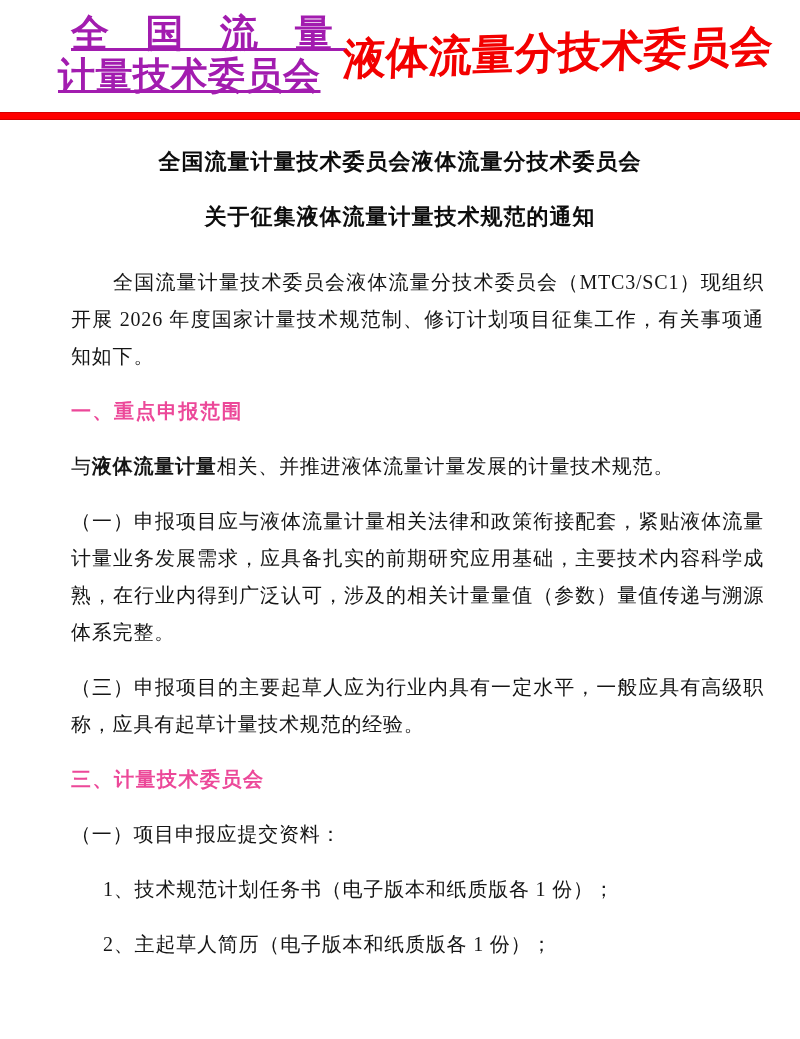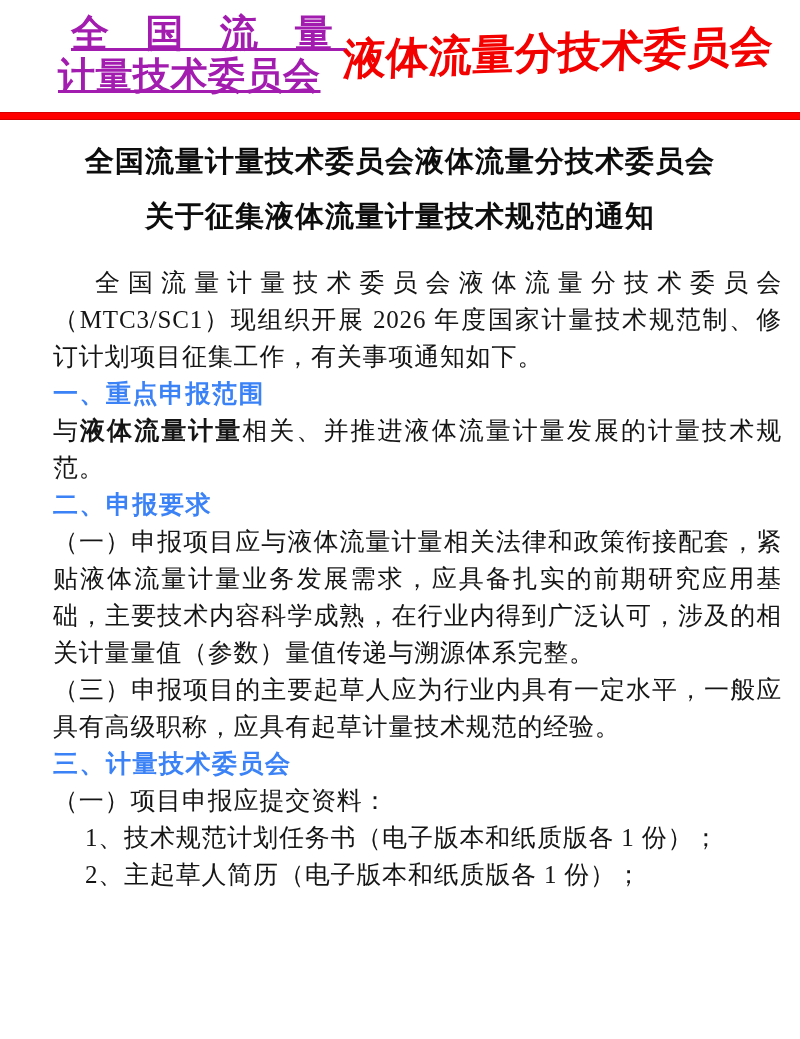--- a/index.html
+++ b/index.html
@@ -41,43 +41,43 @@
     box-sizing: border-box;
   }
 
   
   .doc { position: absolute; top: 121px; left: 0; width: 800px; }
   .doc-title {
     margin: 13px 0 0 0;
     text-align: center;
     font-family: "Liberation Sans", "DejaVu Sans", sans-serif;
     font-weight: bold;
-    font-size: 29px;
+    font-size: 22px;
     line-height: 55px;
     color: #0d0d0d;
     letter-spacing: 1px;
   }
   .text {
     margin: 20px 18px 0 53px; 
   }
   .para, .heading, .list-item {
-    margin: 0;
-    font-size: 25px;
+    margin: 18px;
+    font-size: 20px;
     line-height: 37px;
     letter-spacing: 0.8px;
     text-align: justify;
   }
   .para { font-weight: normal; }
   .para .b { font-weight: bold; }
   .indent { text-indent: 42px; }
   .heading {
     font-family: Liberation Serif, serif;
     font-weight: bold;
     letter-spacing: 1.5px;
-    color: #3b82f6;
+    color: #ec4899;
   }
   .list-item { padding-left: 32px; }
 </style>
 </head>
 <body>
 
 <div class="page">
 
   <header class="masthead">
     <div class="org-block">
@@ -94,21 +94,20 @@
       <div>全国流量计量技术委员会液体流量分技术委员会</div>
       <div>关于征集液体流量计量技术规范的通知</div>
     </h1>
 
     <div class="text">
       <p class="para indent">全国流量计量技术委员会液体流量分技术委员会（MTC3/SC1）现组织开展 2026 年度国家计量技术规范制、修订计划项目征集工作，有关事项通知如下。</p>
 
       <h2 class="heading">一、重点申报范围</h2>
       <p class="para"><span>与</span><span class="b">液体流量计量</span><span>相关、并推进液体流量计量发展的计量技术规范。</span></p>
 
-      <h2 class="heading">二、申报要求</h2>
       <p class="para">（一）申报项目应与液体流量计量相关法律和政策衔接配套，紧贴液体流量计量业务发展需求，应具备扎实的前期研究应用基础，主要技术内容科学成熟，在行业内得到广泛认可，涉及的相关计量量值（参数）量值传递与溯源体系完整。</p>
       <p class="para">（三）申报项目的主要起草人应为行业内具有一定水平，一般应具有高级职称，应具有起草计量技术规范的经验。</p>
 
       <h2 class="heading">三、计量技术委员会</h2>
       <p class="para">（一）项目申报应提交资料：</p>
       <p class="para list-item">1、技术规范计划任务书（电子版本和纸质版各 1 份）；</p>
       <p class="para list-item">2、主起草人简历（电子版本和纸质版各 1 份）；</p>
     </div>
   </main>
 

